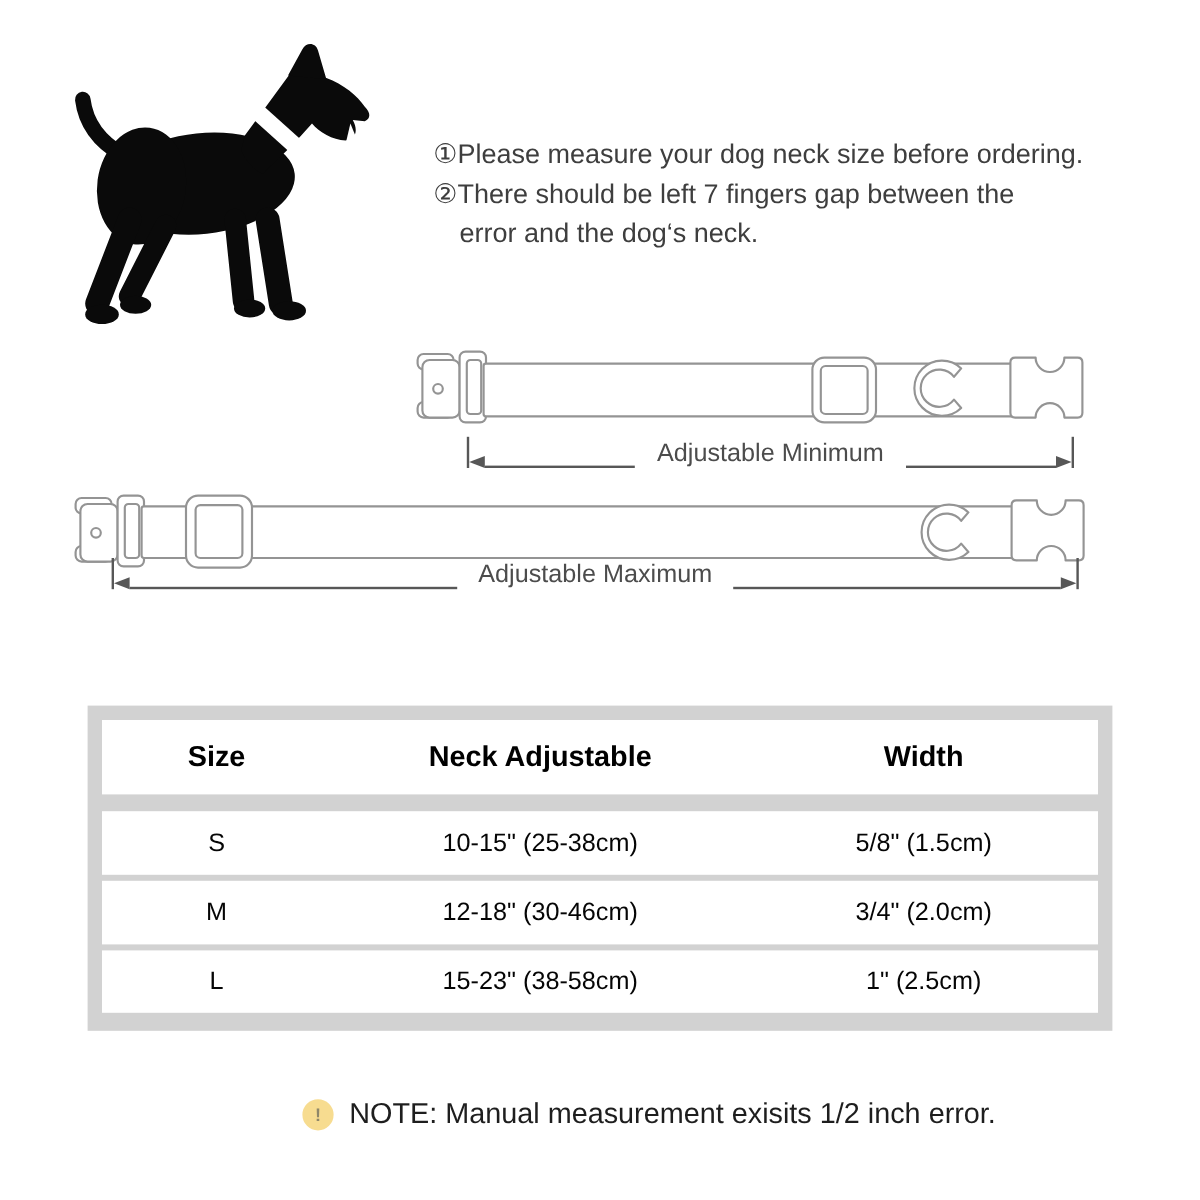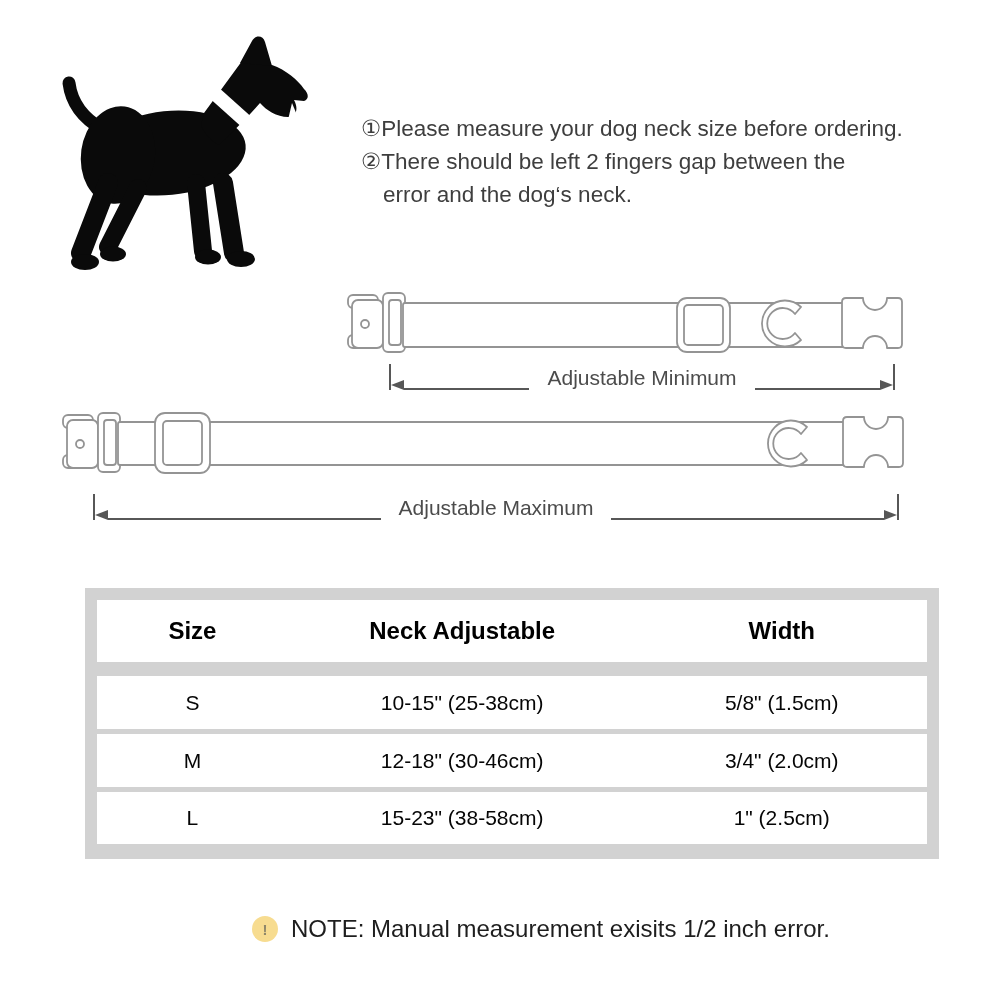--- a/index.html
+++ b/index.html
@@ -15,30 +15,30 @@
   .ins-line { white-space:nowrap; }
   .ins-line.indent { padding-left:22px; }
 
   
   .collar-min { position:absolute; left:345px; top:283px; width:570px; height:75px; }
   .collar-max { position:absolute; left:60px;  top:402px; width:855px; height:78px; }
 
   
   .dim-arrow { position:absolute; display:flex; align-items:flex-end; height:28px; }
   .arrow-min { left:389px; top:362px; width:506px; }
-  .arrow-max { left:93px;  top:492px; width:806px; }
+  .arrow-max { left:93px;  top:463px; width:806px; }
   .endbar { width:2px; height:26px; background:#575757; flex:0 0 auto; }
   .shaft { flex:1 1 auto; height:2px; background:#575757; }
   .ah { width:0; height:0; border-top:5px solid transparent; border-bottom:5px solid transparent; flex:0 0 auto; }
   .ah.left  { border-right:13px solid #575757; }
   .ah.right { border-left:13px solid #575757; }
   .dim-label { padding:0 18px; font-size:21px; color:#4c4c4c; white-space:nowrap; flex:0 0 auto; }
 
   
-  .size-table { position:absolute; left:73px; top:588px; width:854px; height:271px; background:#d2d2d2;margin-left:12px; }
+  .size-table { position:absolute; left:73px; top:588px; width:854px; height:271px; background:#d2d2d2; }
   .t-row { position:absolute; left:12px; width:830px; background:#ffffff; display:grid;
            grid-template-columns:23% 42% 35%; align-items:center; text-align:center; }
   .t-header { top:12px; height:62px; font-weight:bold; font-size:24px; color:#000; }
   .t-r0 { top:88px;  height:53px; font-size:21px; color:#050505; }
   .t-r1 { top:146px; height:53px; font-size:21px; color:#050505; }
   .t-r2 { top:204px; height:52px; font-size:21px; color:#050505; }
 
   
   .note { position:absolute; left:252px; top:915px; display:flex; align-items:center; gap:13px; }
   .note-icon { width:26px; height:26px; border-radius:50%; background:#f7dc90; color:#8f8769;
@@ -65,21 +65,21 @@
       <ellipse cx="150" cy="224" rx="13" ry="7.5"></ellipse>
       <path d="M 146,80 L 184,28 L 214,32 C 228,37 240,47 246,56 C 251,61 251,66 246,68 L 236,67 C 241,76 238,84 230,84 C 219,84 208,77 202,70 L 193,80 C 182,92 170,103 161,112 C 152,108 145,98 143,92 Z"></path>
       <path d="M 182,30 L 194,8 C 197,2 205,2 207,9 L 214,33 Z"></path>
       <rect x="146" y="68" width="54" height="14" transform="rotate(42 173 75)" fill="#ffffff"></rect>
       <path d="M 230,87 L 234,70 L 241,87 Z" fill="#ffffff"></path>
     </g>
   </svg>
 
   <div class="instructions">
     <div class="ins-line">①Please measure your dog neck size before ordering.</div>
-    <div class="ins-line">②There should be left 2 fingers gap between the</div>
+    <div class="ins-line">②There should be left 7 fingers gap between the</div>
     <div class="ins-line indent">error and the dog‘s neck.</div>
   </div>
 
   <svg class="collar-min" viewBox="0 0 570 75" aria-hidden="true">
     <g fill="#ffffff" stroke="#949494" stroke-width="1.8" stroke-linejoin="round">
       <g>
         <rect x="3" y="12" width="30" height="13" rx="5"></rect>
         <rect x="3" y="52" width="30" height="13" rx="5"></rect>
         <rect x="7" y="17" width="31" height="48" rx="6"></rect>
         <circle cx="20" cy="41" r="4"></circle>

